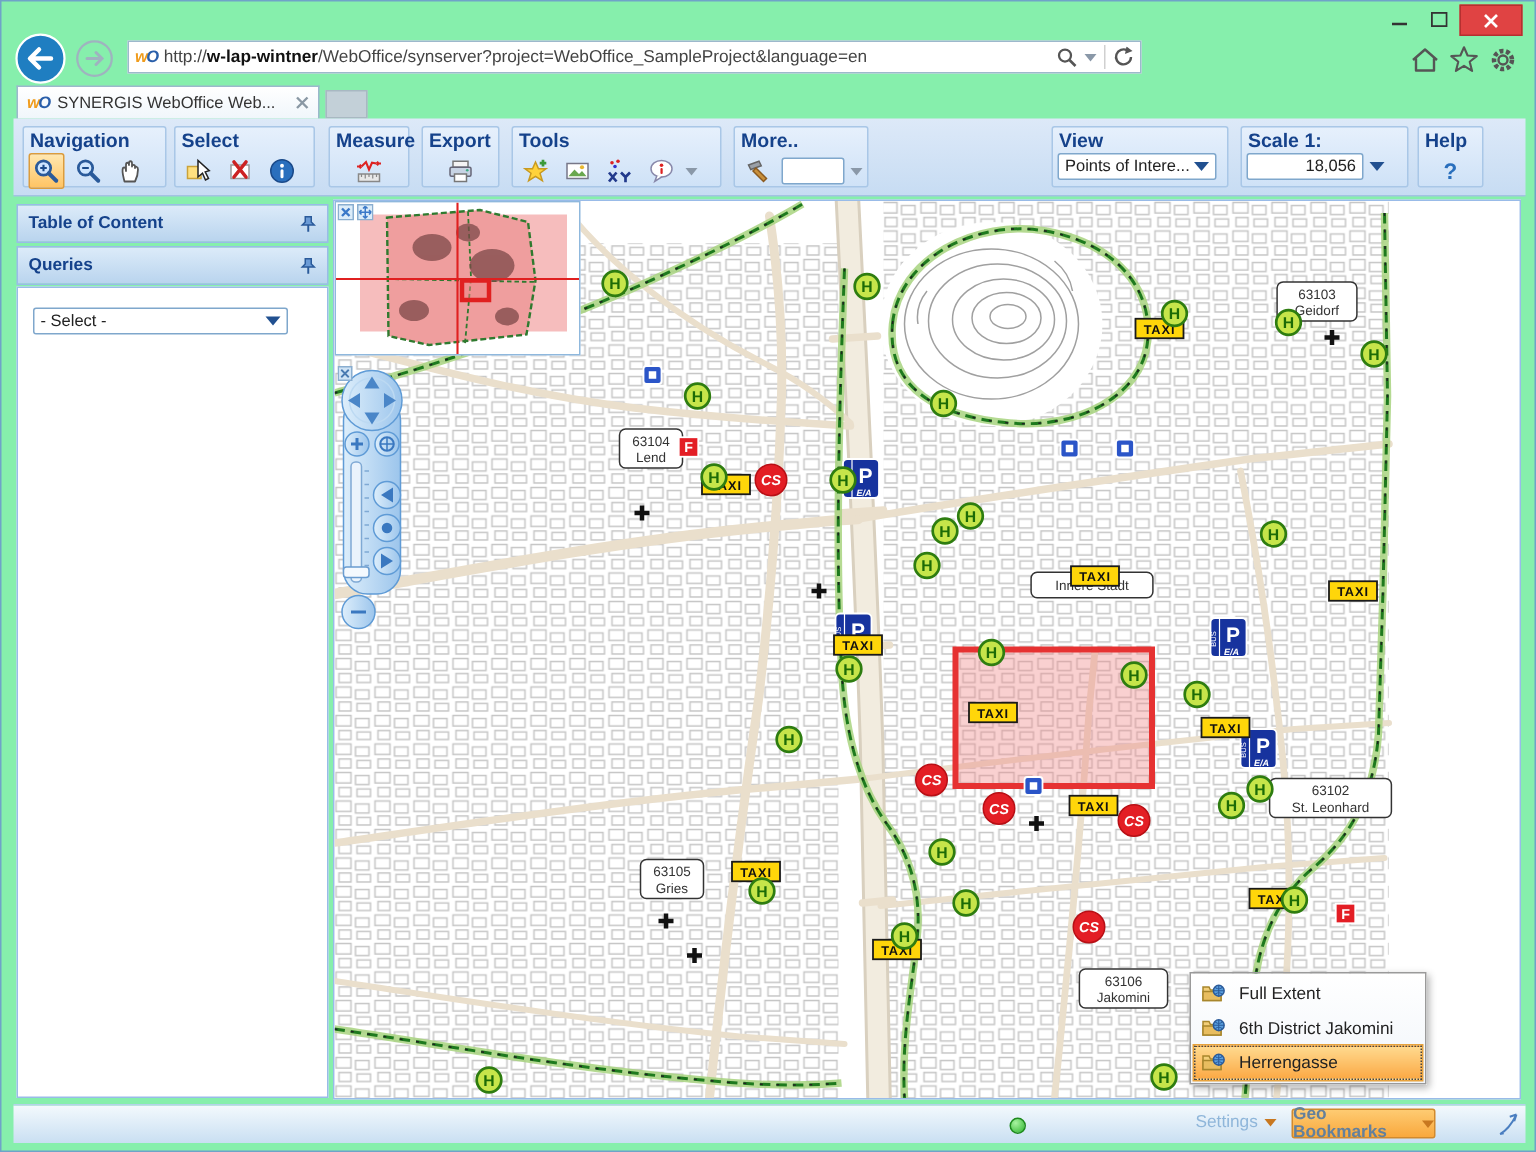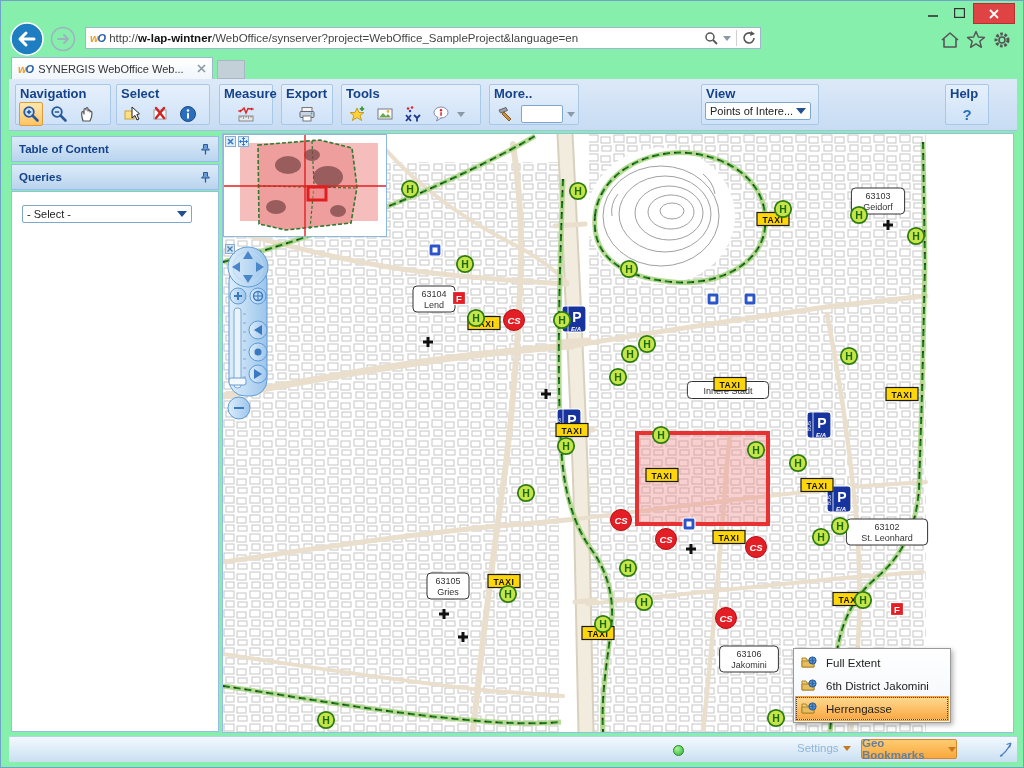--- a/index.html
+++ b/index.html
@@ -288,20 +288,29 @@
     <div class="tgroup" style="left:692px;width:118px">
       <div class="tlabel">View</div>
       <div class="tbtns">
         <div class="field" style="width:106px;justify-content:space-between">
           <span>Points of Intere...</span>
           <span class="car"></span>
         </div>
       </div>
     </div>
 
+    <div class="tgroup" style="left:818px;width:112px">
+      <div class="tlabel">Scale 1:</div>
+      <div class="tbtns">
+        <div class="field" style="width:78px;justify-content:flex-end">
+          <span>18,056</span>
+        </div>
+        <span class="car"></span>
+      </div>
+    </div>
 
     <div class="tgroup" style="left:936px;width:44px">
       <div class="tlabel">Help</div>
       <div class="tbtns" style="justify-content:center">
         <div class="tbtn">
           <span style="font-weight:bold;font-size:15px;color:#2a6fbd">?</span>
         </div>
       </div>
     </div>
   </div>

